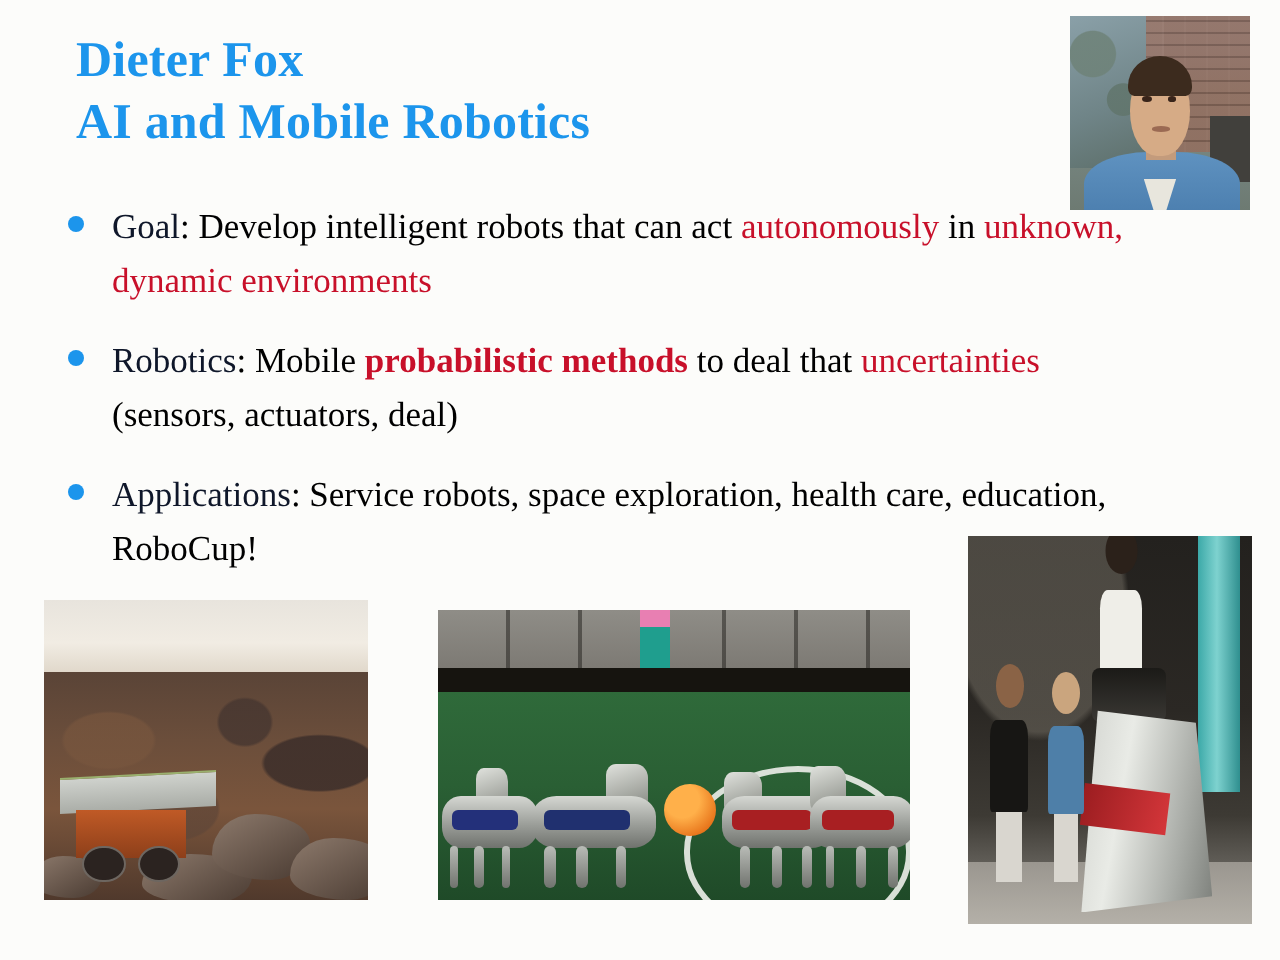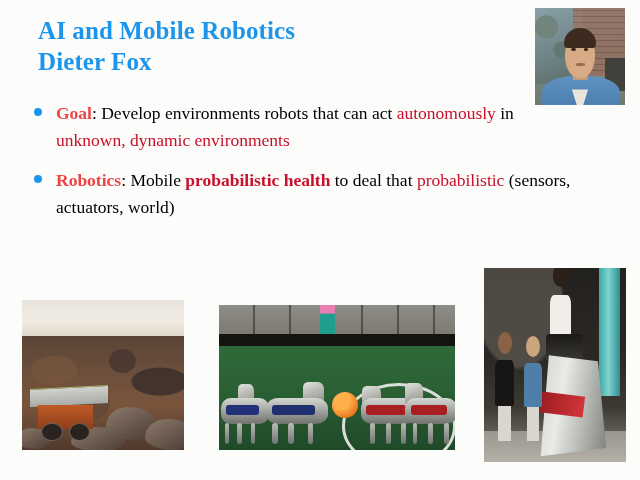--- a/index.html
+++ b/index.html
@@ -54,22 +54,22 @@
   .bullet-dot {
     position: absolute;
     left: 14px;
     top: 8px;
     width: 8px;
     height: 8px;
     border-radius: 50%;
     background: #1c95ec;
   }
   .kw-blue {
-    color: #ef4444;
-    font-weight: bold;
+    color: #0f172a;
+    font-weight: normal;
   }
   .kw-red {
     color: #c8102a;
   }
   .kw-red-bold {
     color: #c8102a;
     font-weight: bold;
   }
 
   
@@ -346,36 +346,40 @@
   #mu-kid2 .head { height: 30%; background: #a07a54; }
   #mu-kid2 .torso { background: #d8b45a; }
   #mu-kid2 .legs { background: transparent; }
 </style>
 </head>
 <body>
 
 <div class="slide">
 
   <div class="title-block">
+    <div class="title-line">Dieter Fox</div>
     <div class="title-line">AI and Mobile Robotics</div>
-    <div class="title-line">Dieter Fox</div>
   </div>
 
   <div class="bullets">
 
     <div class="bullet-row">
       <span class="bullet-dot"></span>
-      <span class="kw-blue">Goal</span><span>: Develop environments robots that can act </span><span class="kw-red">autonomously</span><span> in </span><span class="kw-red">unknown, dynamic environments</span>
+      <span class="kw-blue">Goal</span><span>: Develop intelligent robots that can act </span><span class="kw-red">autonomously</span><span> in </span><span class="kw-red">unknown, dynamic environments</span>
     </div>
 
     <div class="bullet-row">
       <span class="bullet-dot"></span>
-      <span class="kw-blue">Robotics</span><span>: Mobile </span><span class="kw-red-bold">probabilistic health</span><span> to deal that </span><span class="kw-red">probabilistic</span><span> (sensors, actuators, world)</span>
-    </div>
-
+      <span class="kw-blue">Robotics</span><span>: Mobile </span><span class="kw-red-bold">probabilistic methods</span><span> to deal that </span><span class="kw-red">uncertainties</span><span> (sensors, actuators, deal)</span>
+    </div>
+
+    <div class="bullet-row">
+      <span class="bullet-dot"></span>
+      <span class="kw-blue">Applications</span><span>: Service robots, space exploration, health care, education, RoboCup!</span>
+    </div>
 
   </div>
 
   <div class="photo" id="photo-portrait">
     <div class="photo-inner">
       <div class="pt-bg"></div>
       <div class="pt-sky"></div>
       <div class="pt-bricks"></div>
       <div class="pt-tree"></div>
       <div class="pt-door"></div>

